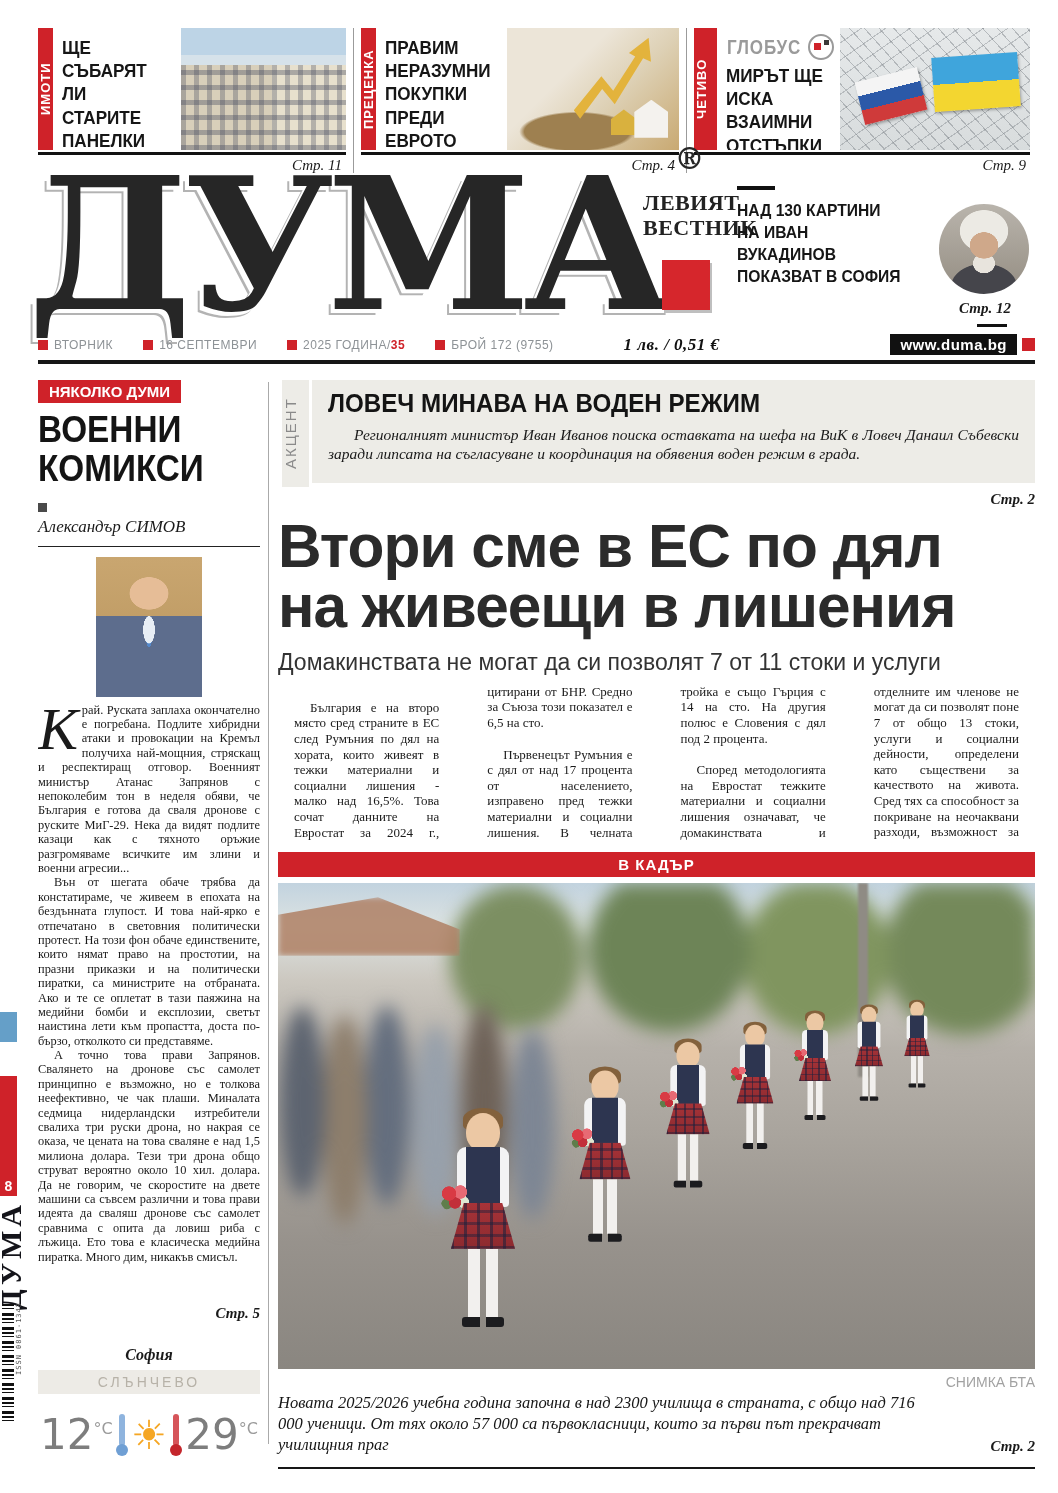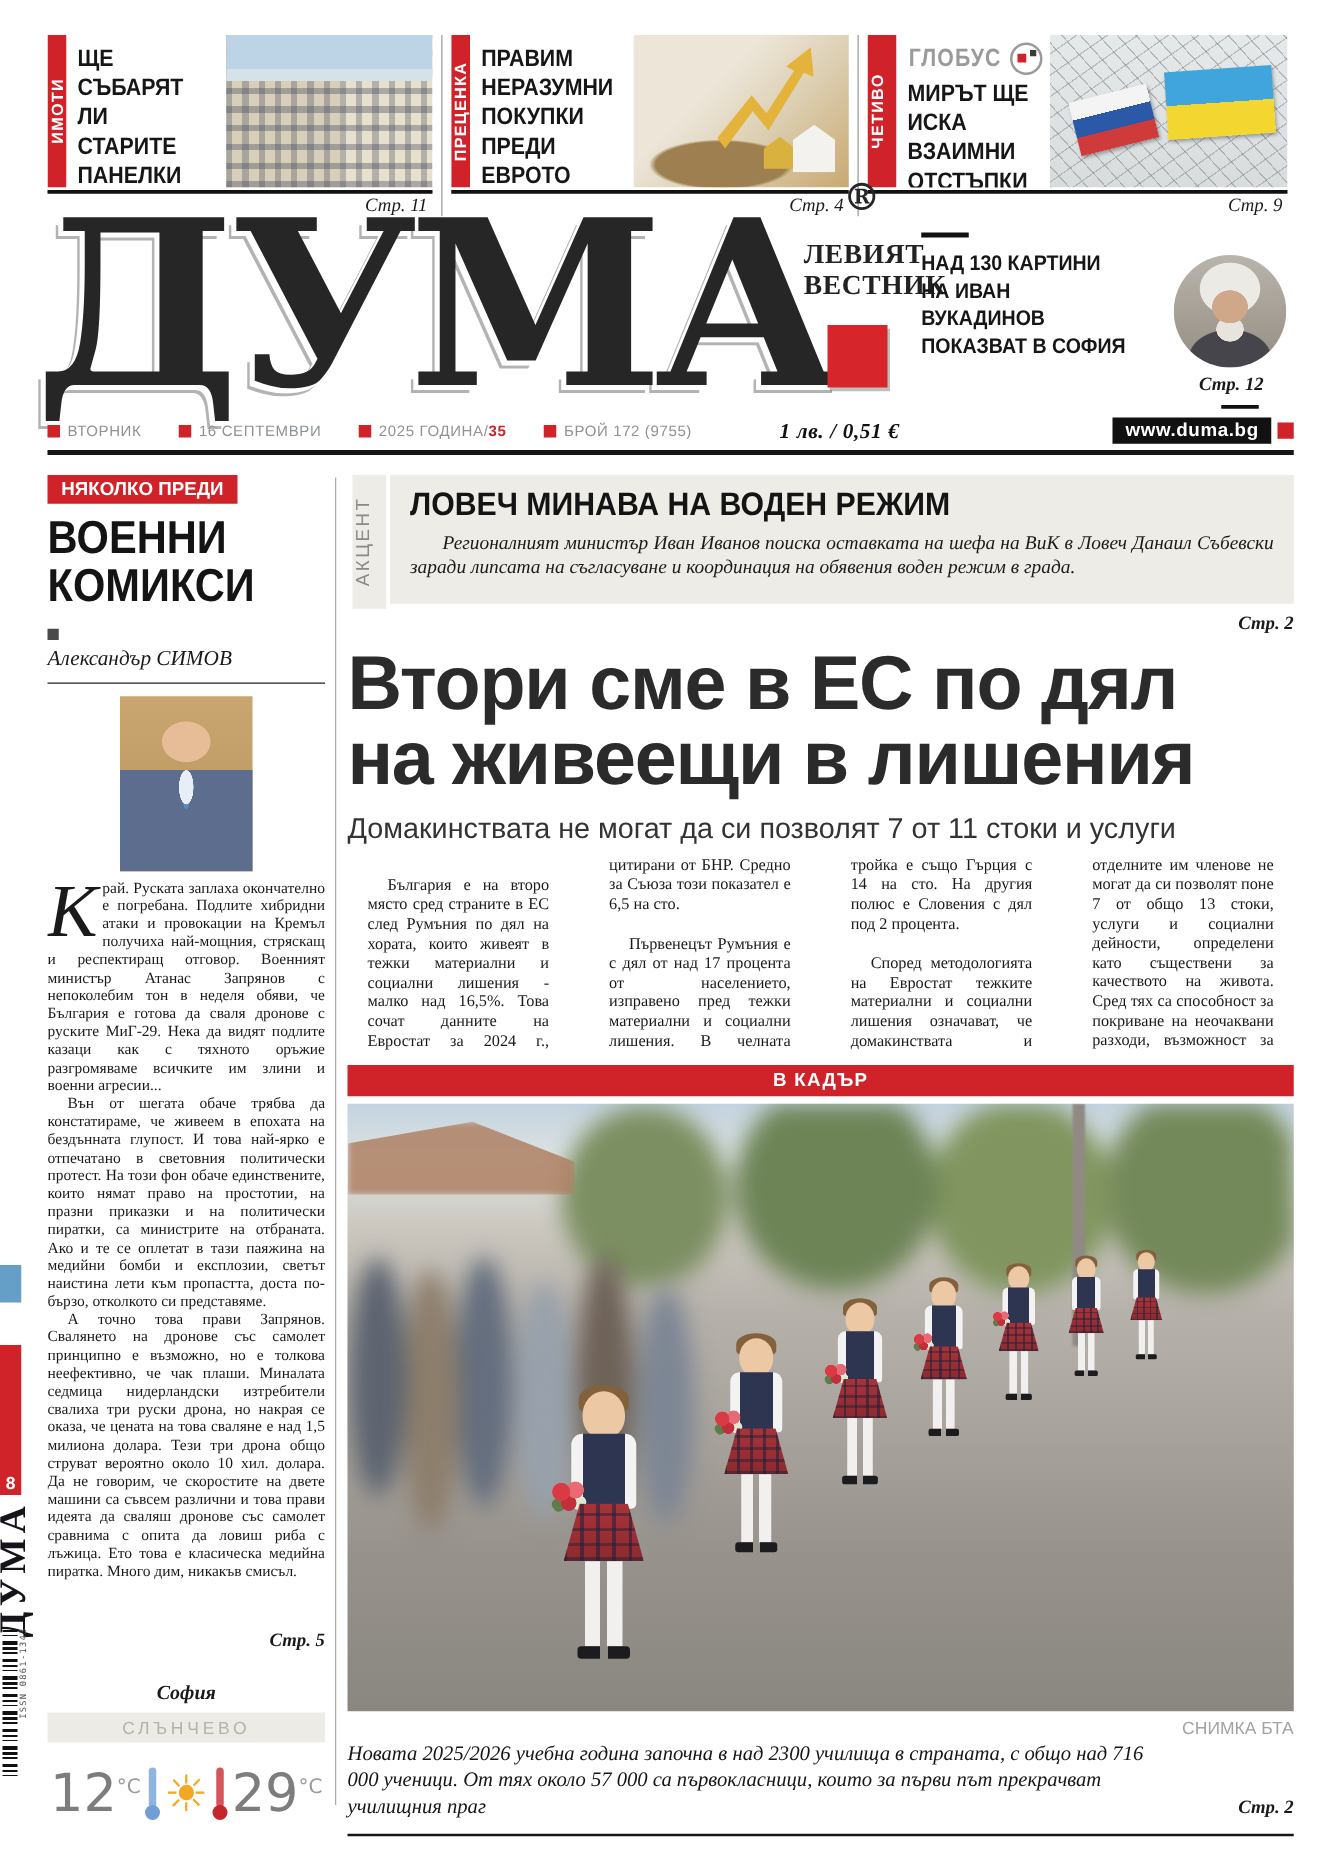--- a/index.html
+++ b/index.html
@@ -293,21 +293,21 @@
         <span>БРОЙ 172 (9755)</span>
       </span>
     <span class="price">1 лв. / 0,51 €</span>
     <span class="site">www.duma.bg</span>
     <span class="site-sq"></span>
   </div>
   <div class="main-rule"></div>
   <div class="col-divider"></div>
 
   <div class="opinion">
-    <span class="op-badge">НЯКОЛКО ПРЕДИ</span>
+    <span class="op-badge">НЯКОЛКО ДУМИ</span>
     <div class="op-title">ВОЕННИ КОМИКСИ</div>
     <div class="op-bullet"></div>
     <div class="op-author">Александър СИМОВ</div>
     <div class="op-rule"></div>
     <div class="op-photo"></div>
     <div class="op-text">
       <p class="first"><span class="dropcap">К</span><span>рай. Руската заплаха окончателно е погребана. Подлите хибридни атаки и провокации на Кремъл получиха най-мощния, стряскащ и респектиращ отговор. Военният министър Атанас Запрянов с непоколебим тон в неделя обяви, че България е готова да сваля дронове с руските МиГ-29. Нека да видят подлите казаци как с тяхното оръжие разгромяваме всичките им злини и военни агресии...</span></p>
       <p>Вън от шегата обаче трябва да констатираме, че живеем в епохата на бездънната глупост. И това най-ярко е отпечатано в световния политически протест. На този фон обаче единствените, които нямат право на простотии, на празни приказки и на политически пиратки, са министрите на отбраната. Ако и те се оплетат в тази паяжина на медийни бомби и експлозии, светът наистина лети към пропастта, доста по-бързо, отколкото си представяме.</p>
       <p>А точно това прави Запрянов. Свалянето на дронове със самолет принципно е възможно, но е толкова неефективно, че чак плаши. Миналата седмица нидерландски изтребители свалиха три руски дрона, но накрая се оказа, че цената на това сваляне е над 1,5 милиона долара. Тези три дрона общо струват вероятно около 10 хил. долара. Да не говорим, че скоростите на двете машини са съвсем различни и това прави идеята да сваляш дронове със самолет сравнима с опита да ловиш риба с лъжица. Ето това е класическа медийна пиратка. Много дим, никакъв смисъл.</p>
     </div>

